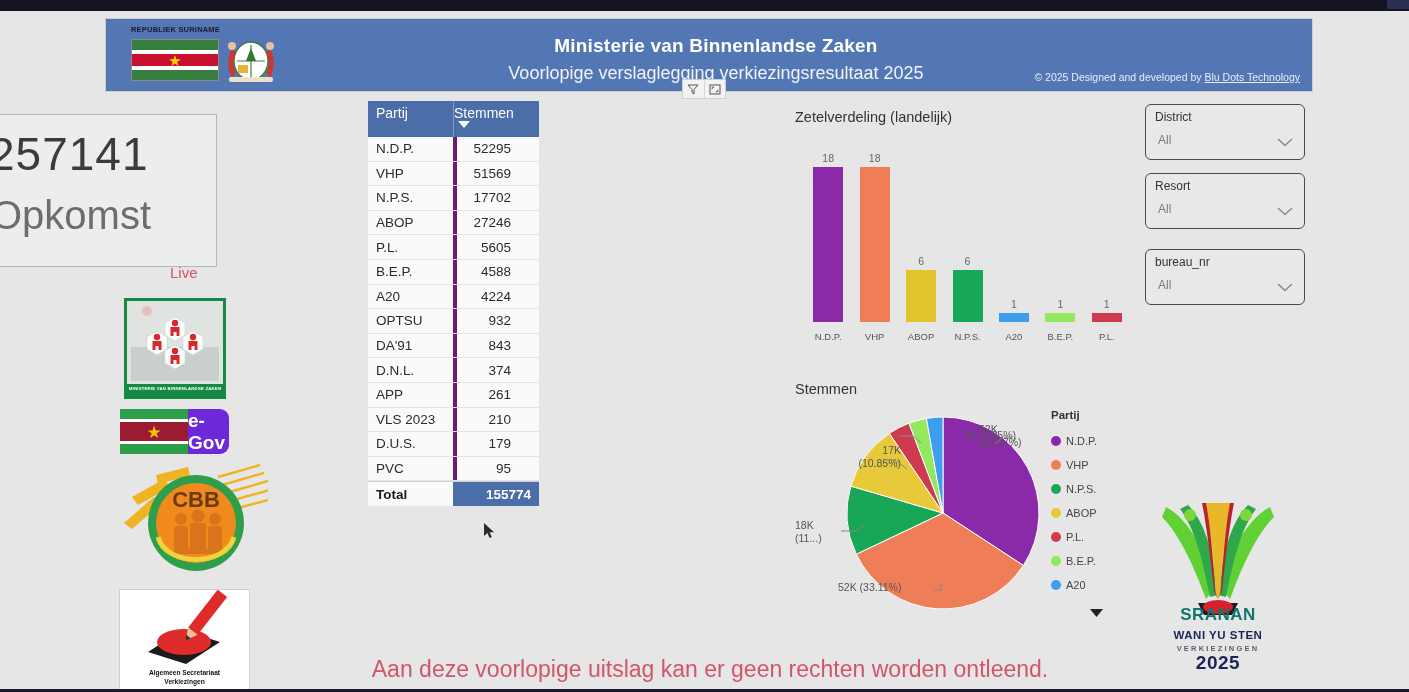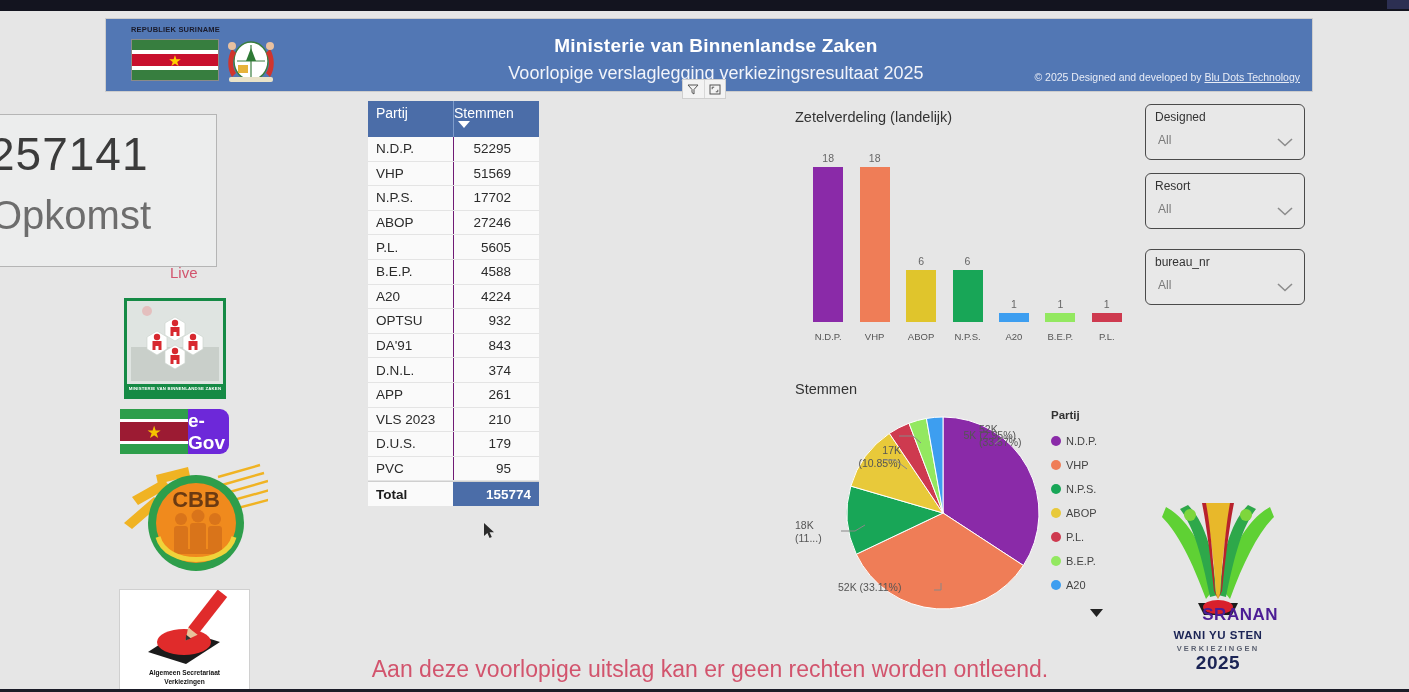--- a/index.html
+++ b/index.html
@@ -86,21 +86,21 @@
   
   .tbl { position: absolute; left: 368px; top: 90px; width: 171px; font-size: 13.5px; }
   .tbl .thead { display: flex; background: #4b6da8; color: #fff; height: 36px; }
   .tbl .thead .c1 { width: 85px; padding: 4px 0 0 8px; font-size: 14px; }
   .tbl .thead .c2 { width: 86px; padding: 4px 8px 0 0; text-align: left; font-size: 14px; position: relative;
                     border-left: 1px solid #7e9ccb; }
   .tbl .sort-arrow { position:absolute; left:4px; top:20px; width:0;height:0;
                      border-left:6px solid transparent; border-right:6px solid transparent; border-top:7px solid #ffffff; }
   .tbl .row { display: flex; height: 24.6px; align-items: center; border-bottom: 1px solid #e4e4e4; background: #fafafa; }
   .tbl .row .c1 { width: 85px; padding-left: 8px; color: #2b2b2b; }
-  .tbl .row .c2 { width: 66px; padding-right: 8px; text-align: right; color: #2b2b2b; border-left: 1px solid #701a75; height:100%; display:flex; align-items:center; justify-content:flex-end;}
+  .tbl .row .c2 { width: 66px; padding-right: 8px; text-align: right; color: #2b2b2b; border-left: 4px solid #701a75; height:100%; display:flex; align-items:center; justify-content:flex-end;}
   .tbl .total { display:flex; height: 25px; align-items:center; font-weight: bold; background:#fafafa; border-top:1px solid #cfcfcf;}
   .tbl .total .c1 { width: 85px; padding-left: 8px; color:#1c1c1c; }
   .tbl .total .c2 { width: 86px; padding-right: 8px; text-align:right; color:#fff; background:#4b6da8; height:100%; display:flex; align-items:center; justify-content:flex-end;}
 
   .cursor { position:absolute; left:484px; top:512px; width:12px; height:18px; }
 
   
   .barchart { position: absolute; left: 795px; top: 98px; width: 340px; height: 258px; }
   .barchart .title { font-size: 14.5px; color: #333; }
   .bars { position: absolute; left: 10px; top: 40px; width: 325px; height: 195px; }
@@ -122,21 +122,21 @@
   .legend .more { margin-top: 6px; text-align: center; }
 
   
   .slicer { position: absolute; width: 160px; height: 56px; background: #e8e8e8; border: 1px solid #4a4a4a; border-radius: 6px; }
   .slicer .sl-title { position: absolute; left: 9px; top: 5px; font-size: 12px; color: #333; }
   .slicer .sl-val { position: absolute; left: 12px; top: 28px; font-size: 12px; color: #7a7a7a; }
   .slicer .chev { position: absolute; right: 11px; top: 28px; }
 
   
   .logo-sranan { position: absolute; left: 1158px; top: 492px; width: 120px; height: 165px; }
-  .logo-sranan .t1 { position:absolute; left:0; bottom:43px; width:100%; text-align:right; font-size:17px; font-weight:bold; color:#4c1d95; letter-spacing:.5px;}
+  .logo-sranan .t1 { position:absolute; left:0; bottom:43px; width:100%; text-align:center; font-size:17px; font-weight:bold; color:#0f766e; letter-spacing:.5px;}
   .logo-sranan .t2 { position:absolute; left:0; bottom:27px; width:100%; text-align:center; font-size:11.5px; font-weight:bold; color:#1b2455; letter-spacing:.5px;}
   .logo-sranan .t3 { position:absolute; left:0; bottom:15px; width:100%; text-align:center; font-size:7.5px; font-weight:bold; color:#5a6070; letter-spacing:2.2px;}
   .logo-sranan .t4 { position:absolute; left:0; bottom:-6px; width:100%; text-align:center; font-size:19px; font-weight:bold; color:#1b2455; letter-spacing:.5px;}
 
   
   .disclaimer {
     position: absolute; left: 260px; top: 645px; width: 900px;
     text-align: center; font-size: 23px; color: #d2546d;
   }
 </style>
@@ -475,21 +475,21 @@
           </div>
         <div class="more">
           <svg width="13" height="8" viewBox="0 0 13 8">
               <polygon points="0,0 13,0 6.5,8" fill="#222"></polygon>
             </svg>
         </div>
       </div>
     </div>
 
     <div class="slicer" style="left:1145px; top:93px;">
-      <div class="sl-title">Designed</div>
+      <div class="sl-title">District</div>
       <div class="sl-val">All</div>
       <span class="chev">
         <svg width="16" height="9" viewBox="0 0 16 9">
             <path d="M1 1 L8 7.5 L15 1" stroke="#8c8c8c" stroke-width="1.6" fill="none"></path>
           </svg>
       </span>
     </div>
     <div class="slicer" style="left:1145px; top:162px;">
       <div class="sl-title">Resort</div>
       <div class="sl-val">All</div>

